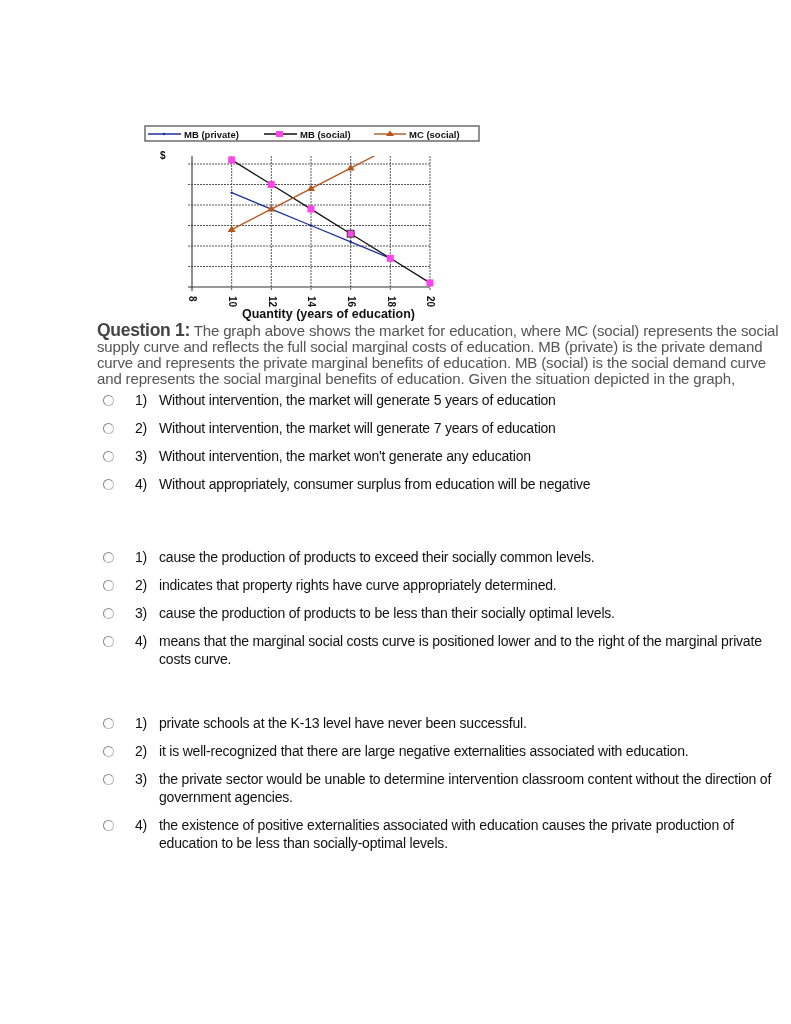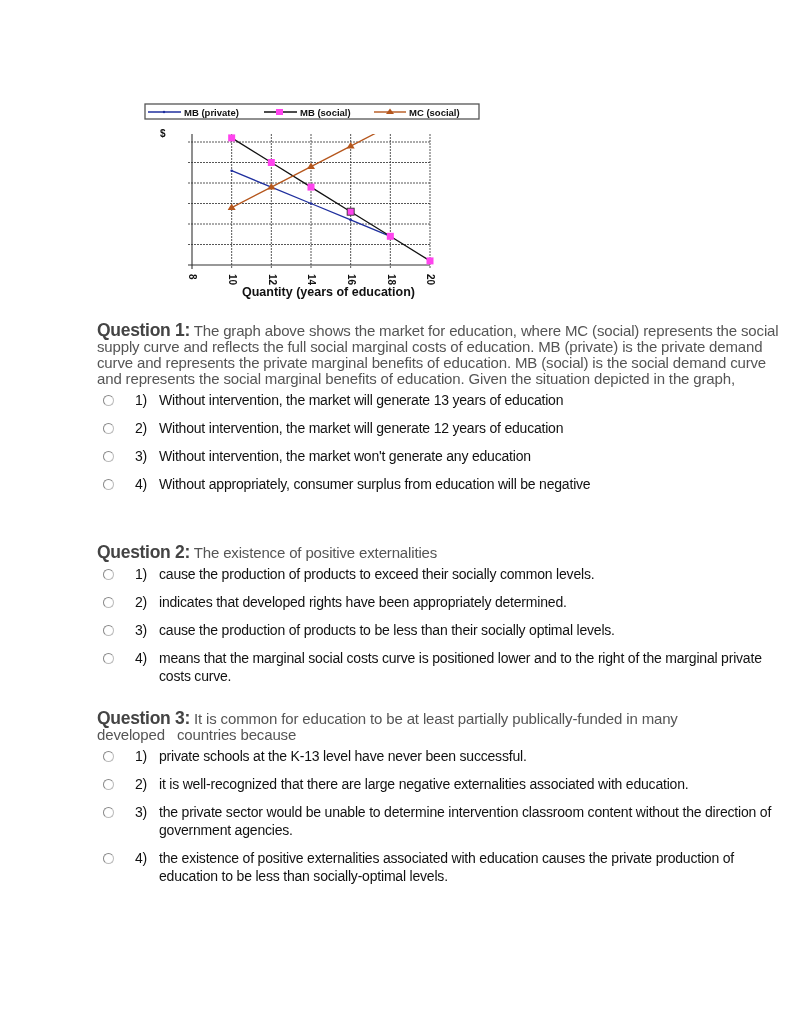--- a/index.html
+++ b/index.html
@@ -1,19 +1,19 @@
 <!DOCTYPE html>
 <html><head>
 <meta charset="utf-8">
 <style>
   html, body { margin: 0; padding: 0; background: #ffffff; }
   body { width: 791px; height: 1024px; position: relative; overflow: hidden; }
 
   
-  #chart-wrap { position: absolute; left: 140px; top: 100px; width: 350px; height: 200px; }
+  #chart-wrap { position: absolute; left: 140px; top: 122px; width: 350px; height: 200px; }
   #chart-svg { position: absolute; left: 0; top: 0; width: 350px; height: 200px; overflow: visible; }
   .legend-box { fill: #ffffff; stroke: #555; stroke-width: 1.3; }
   .legend-text { font-family: "Liberation Sans", sans-serif; font-weight: bold; font-size: 9.5px; fill: #111; }
   .grid-line { stroke: #444; stroke-width: 0.9; stroke-dasharray: 2 1; }
   .axis-line { stroke: #333; stroke-width: 1.1; }
   .tick-label { font-family: "Liberation Sans", sans-serif; font-weight: bold; font-size: 10px; fill: #111; }
   .axis-title { font-family: "Liberation Sans", sans-serif; font-weight: bold; font-size: 12.5px; fill: #111; }
   .dollar-label { font-family: "Liberation Sans", sans-serif; font-weight: bold; font-size: 10px; fill: #111; }
 
   
@@ -115,74 +115,66 @@
 
 <div class="question" id="q1" style="top:322px;">
   <div class="q-stem">
     <span class="q-head">Question 1:</span>
     <span>The graph above shows the market for education, where MC (social) represents the social supply curve and reflects the full social marginal costs of education. MB (private) is the private demand curve and represents the private marginal benefits of education. MB (social) is the social demand curve and represents the social marginal benefits of education. Given the situation depicted in the graph,</span>
   </div>
   <div class="q-options">
       <div class="q-option">
         <span class="radio"></span>
         <span class="opt-num">1)</span>
-        <span class="opt-text">Without intervention, the market will generate 13 years of education</span>
+        <span class="opt-text">Without intervention, the market will generate 5 years of education</span>
       </div>
       <div class="q-option">
         <span class="radio"></span>
         <span class="opt-num">2)</span>
-        <span class="opt-text">Without intervention, the market will generate 12 years of education</span>
+        <span class="opt-text">Without intervention, the market will generate 7 years of education</span>
       </div>
       <div class="q-option">
         <span class="radio"></span>
         <span class="opt-num">3)</span>
         <span class="opt-text">Without intervention, the market won't generate any education</span>
       </div>
       <div class="q-option">
         <span class="radio"></span>
         <span class="opt-num">4)</span>
         <span class="opt-text">Without appropriately, consumer surplus from education will be negative</span>
       </div>
     </div>
 </div>
 
 <div class="question" id="q2" style="top:544px;">
-  <div class="q-stem">
-    <span class="q-head">Question 2:</span>
-    <span>The existence of positive externalities</span>
-  </div>
   <div class="q-options">
       <div class="q-option">
         <span class="radio"></span>
         <span class="opt-num">1)</span>
         <span class="opt-text">cause the production of products to exceed their socially common levels.</span>
       </div>
       <div class="q-option">
         <span class="radio"></span>
         <span class="opt-num">2)</span>
-        <span class="opt-text">indicates that developed rights have been appropriately determined.</span>
+        <span class="opt-text">indicates that property rights have curve appropriately determined.</span>
       </div>
       <div class="q-option">
         <span class="radio"></span>
         <span class="opt-num">3)</span>
         <span class="opt-text">cause the production of products to be less than their socially optimal levels.</span>
       </div>
       <div class="q-option">
         <span class="radio"></span>
         <span class="opt-num">4)</span>
         <span class="opt-text">means that the marginal social costs curve is positioned lower and to the right of the marginal private costs curve.</span>
       </div>
     </div>
 </div>
 
 <div class="question" id="q3" style="top:710px;">
-  <div class="q-stem" style="width:600px;">
-    <span class="q-head">Question 3:</span>
-    <span style="white-space:pre-wrap;">It is common for education to be at least partially publically-funded in many developed   countries because</span>
-  </div>
   <div class="q-options">
       <div class="q-option">
         <span class="radio"></span>
         <span class="opt-num">1)</span>
         <span class="opt-text">private schools at the K-13 level have never been successful.</span>
       </div>
       <div class="q-option">
         <span class="radio"></span>
         <span class="opt-num">2)</span>
         <span class="opt-text">it is well-recognized that there are large negative externalities associated with education.</span>

